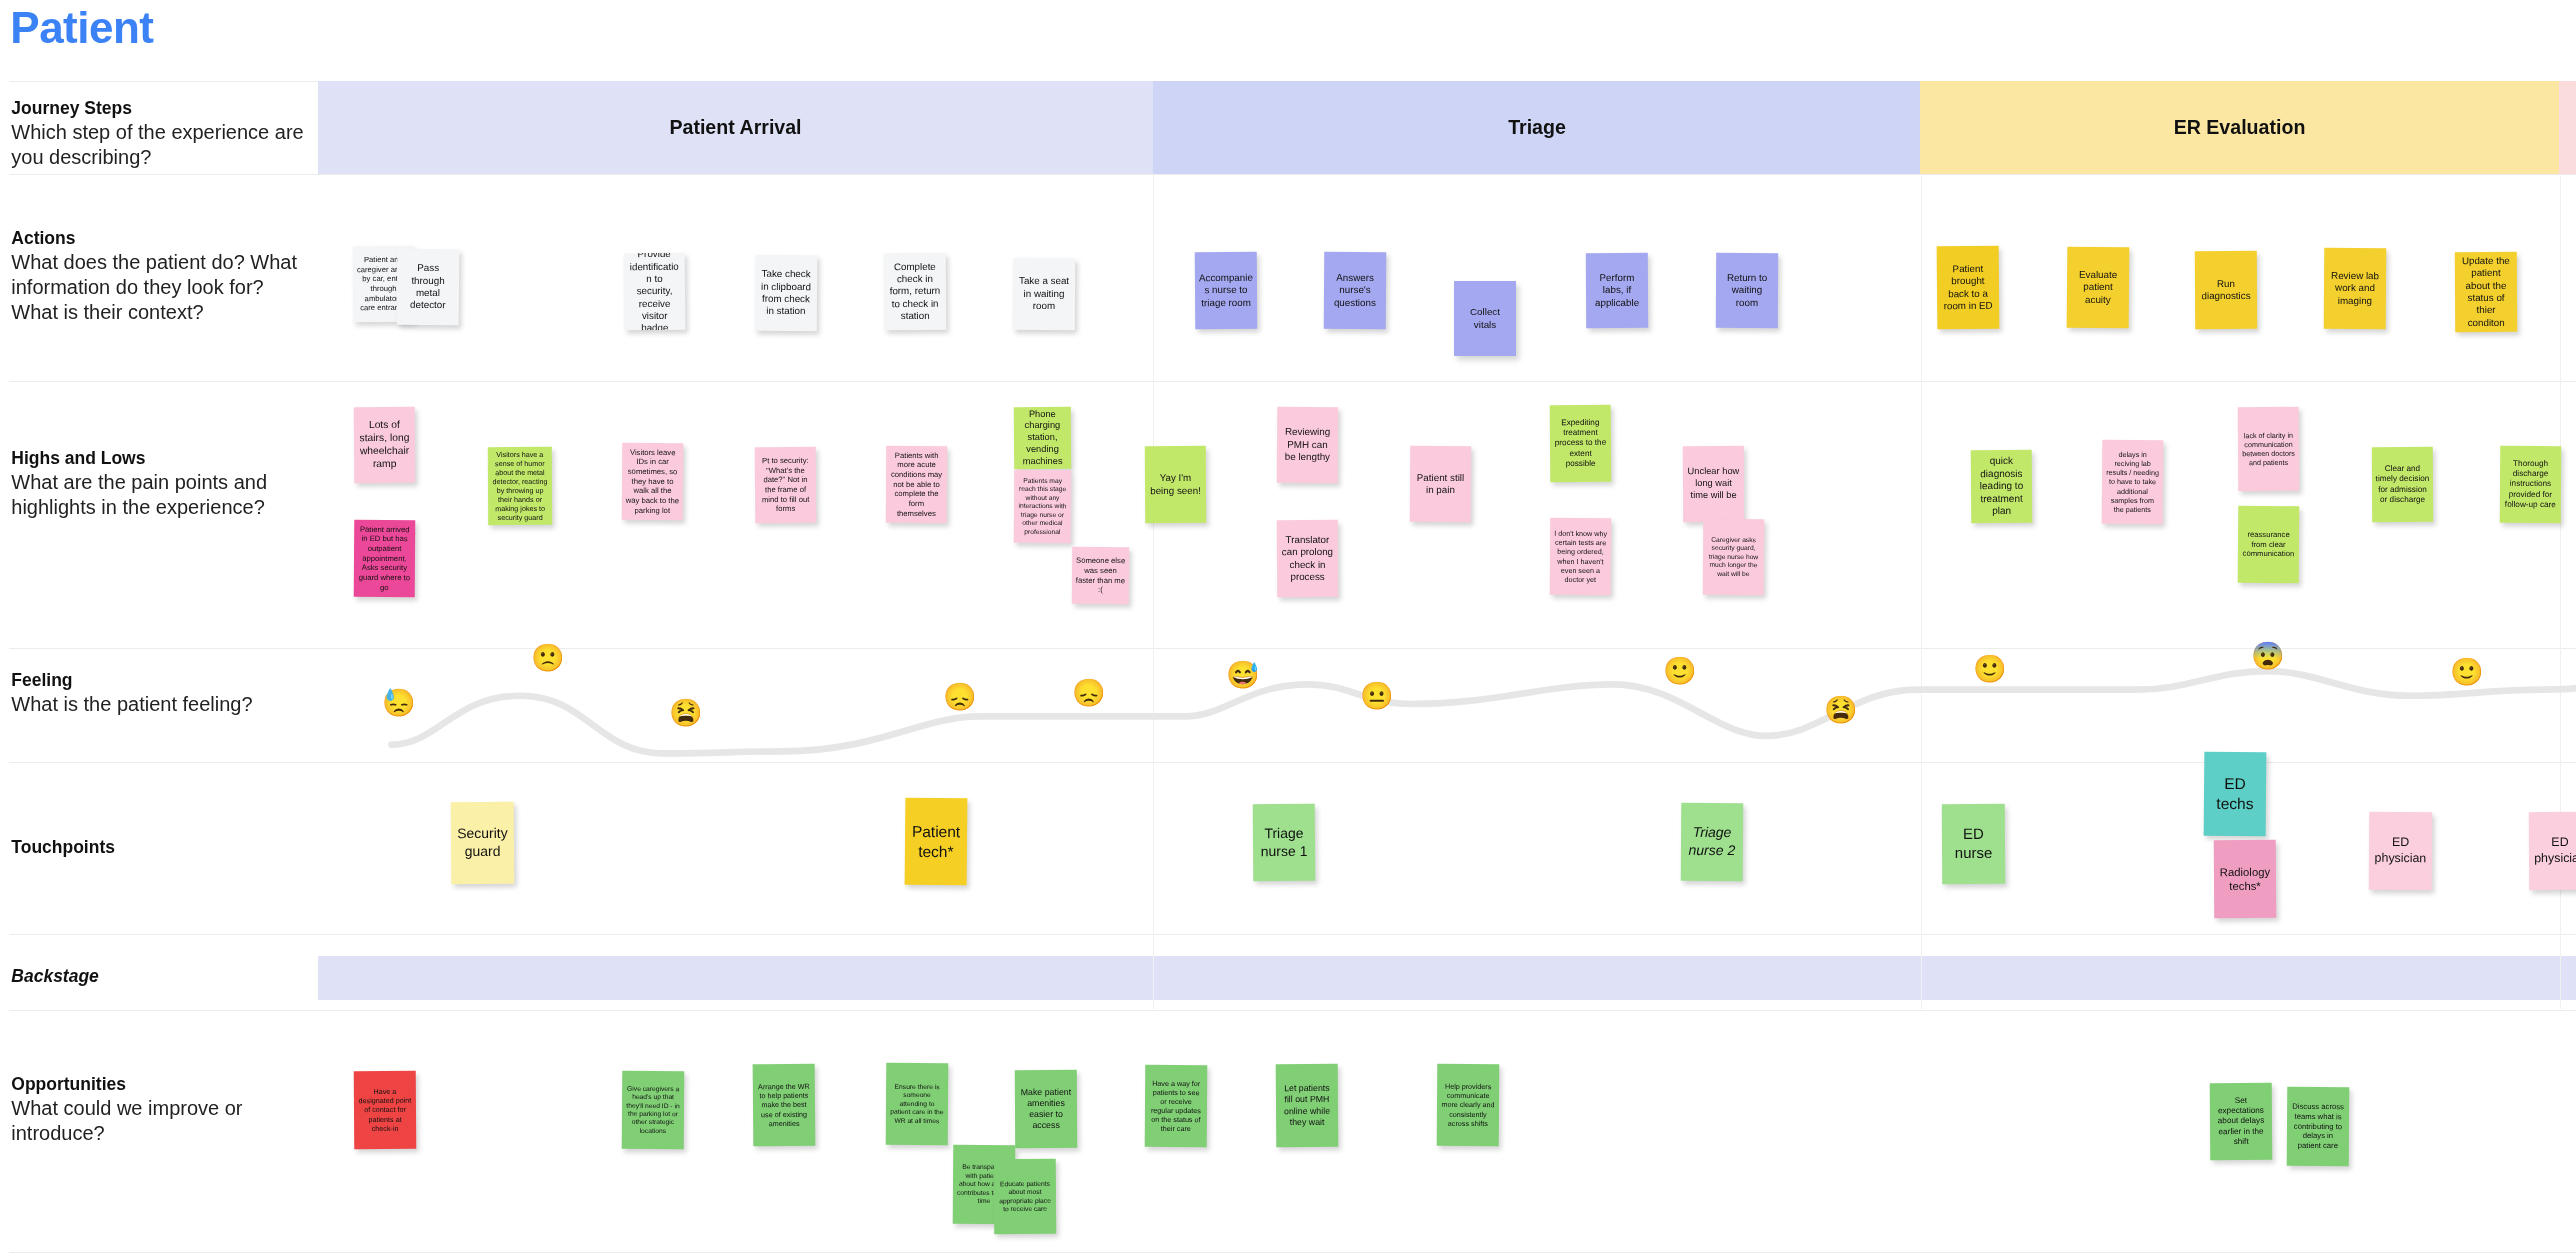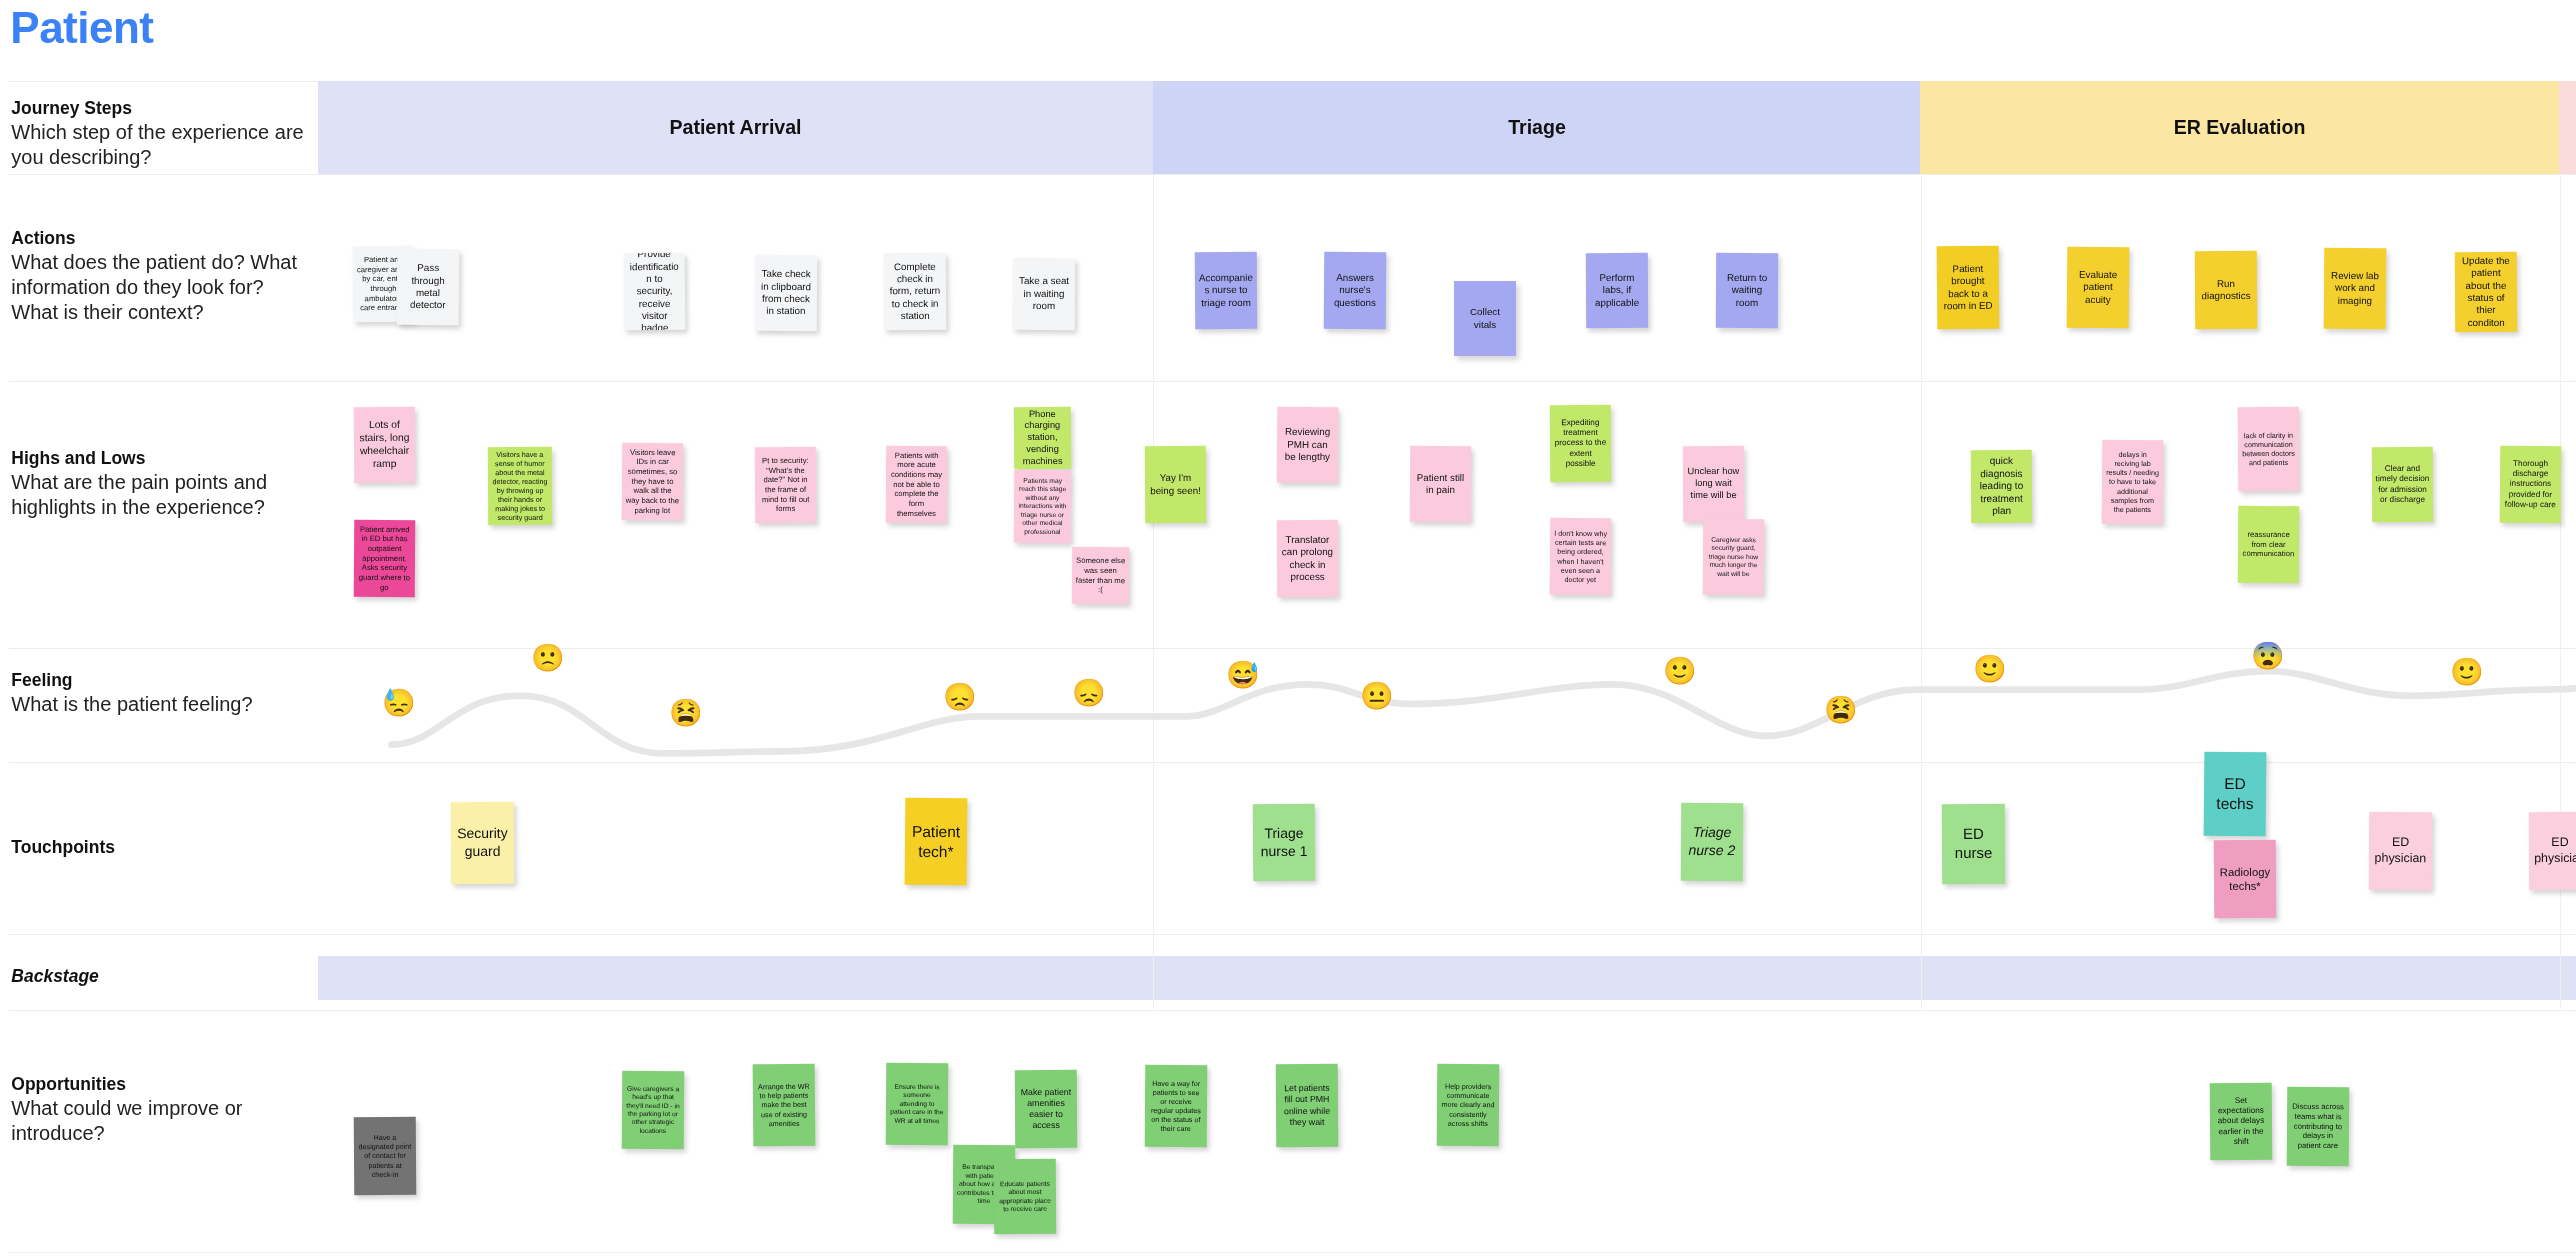--- a/index.html
+++ b/index.html
@@ -333,21 +333,21 @@
       </div>
       <div class="note" style="left: 2369px; top: 812px; width: 63px; height: 78px; font-size: 12.4px; background: rgb(251, 207, 221); transform: rotate(0.4deg);">
         <span>ED physician</span>
       </div>
       <div class="note" style="left: 2529px; top: 812px; width: 62px; height: 78px; font-size: 12.4px; background: rgb(251, 207, 221); transform: rotate(-0.3deg);">
         <span>ED physician</span>
       </div>
     </div>
 
   <div id="opportunities-row">
-      <div class="note" style="left: 354px; top: 1071px; width: 62px; height: 78px; font-size: 7.2px; background: #737373; transform: rotate(-0.4deg); margin-top: 46px;">
+      <div class="note" style="left: 354px; top: 1071px; width: 62px; height: 78px; font-size: 7.2px; background: #ef4444; transform: rotate(-0.4deg);">
         <span>Have a designated point of contact for patients at check-in</span>
       </div>
       <div class="note" style="left: 622px; top: 1071px; width: 62px; height: 78px; font-size: 6.7px; background: rgb(128, 207, 117); transform: rotate(0.4deg);">
         <span>Give caregivers a head's up that they'll need ID - in the parking lot or other strategic locations</span>
       </div>
       <div class="note" style="left: 753px; top: 1064px; width: 62px; height: 82px; font-size: 7.2px; background: rgb(128, 207, 117); transform: rotate(-0.5deg);">
         <span>Arrange the WR to help patients make the best use of existing amenities</span>
       </div>
       <div class="note" style="left: 886px; top: 1063px; width: 62px; height: 82px; font-size: 6.7px; background: rgb(128, 207, 117); transform: rotate(0.4deg);">
         <span>Ensure there is someone attending to patient care in the WR at all times</span>

